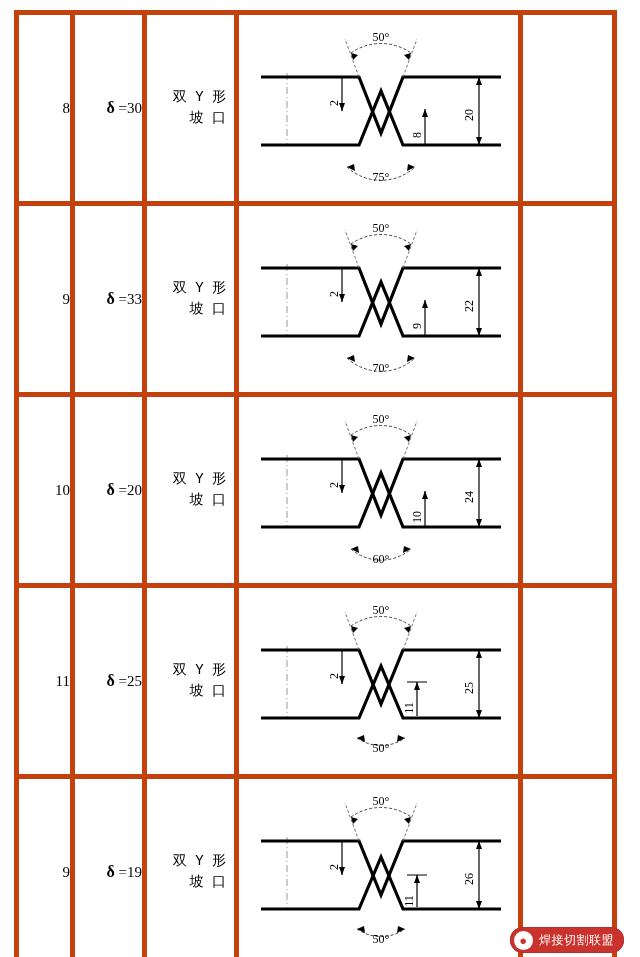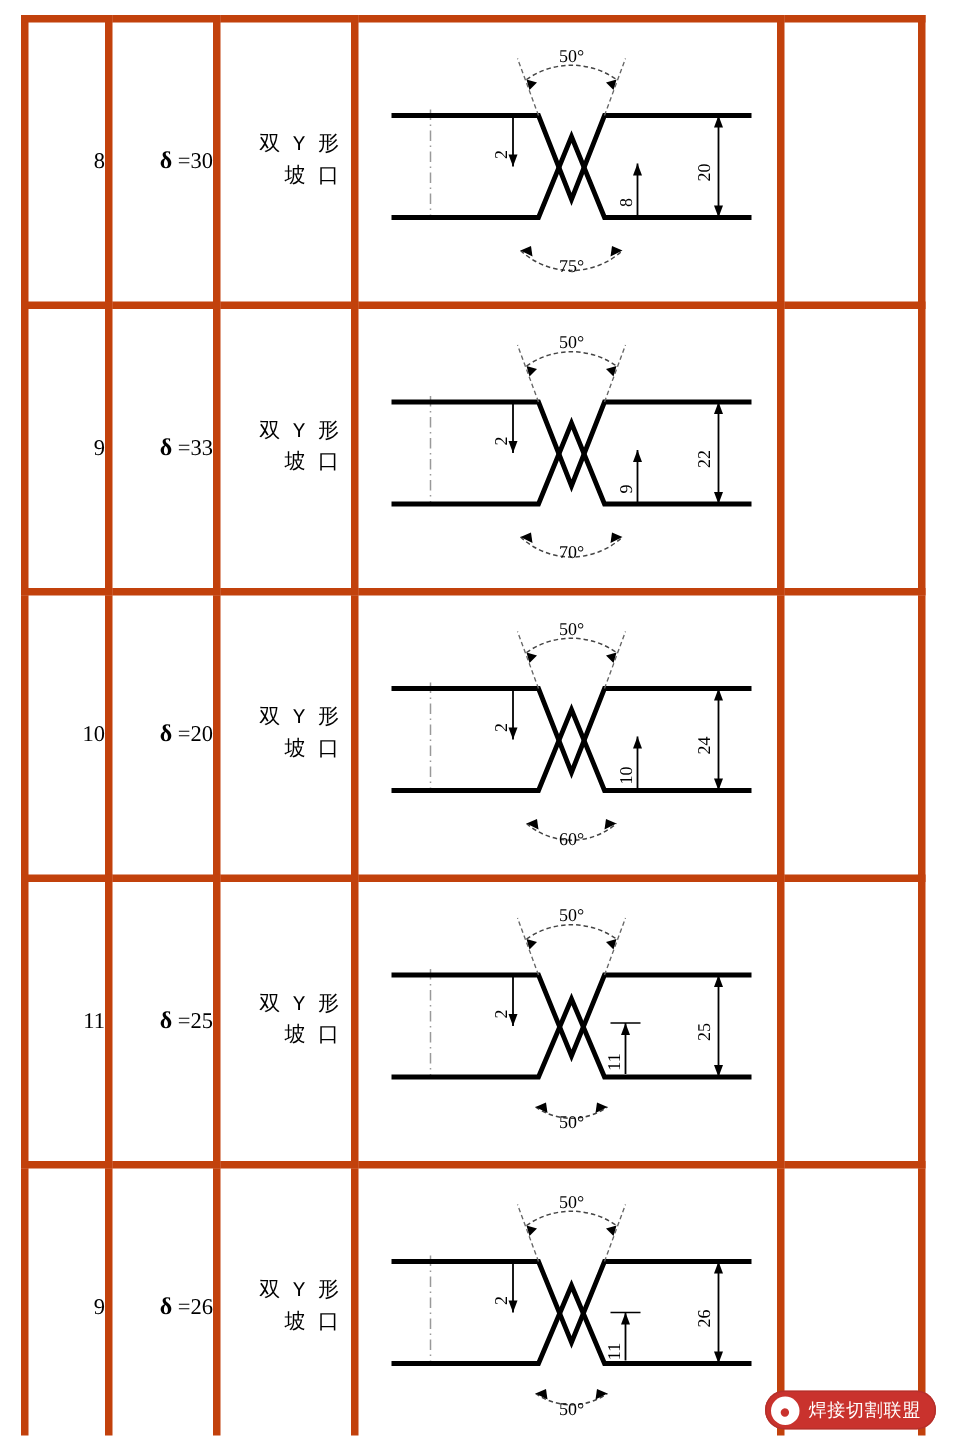--- a/index.html
+++ b/index.html
@@ -299,21 +299,21 @@
           </div>
         </td>
         <td class="row-cell"></td>
       </tr>
 
       <tr>
         <td class="row-cell">
           <span class="no-text">9</span>
         </td>
         <td class="row-cell">
-          <span class="thick-text"><span class="delta">δ</span> <span>=26</span></span>
+          <span class="thick-text"><span class="delta">δ</span> <span>=19</span></span>
         </td>
         <td class="row-cell">
           <div class="type-text">双 Y 形</div>
           <div class="type-text">坡 口</div>
         </td>
         <td class="row-cell">
           <div class="fig-wrap">
             <svg width="284" height="186" viewBox="0 0 284 186">
               <line x1="48" y1="58" x2="48" y2="130" stroke="#999" stroke-width="1" stroke-dasharray="7,3,1,3"></line>
               <path d="M22,62 L120,62 L142,116 L164,62 L262,62" fill="none" stroke="#000" stroke-width="3.2"></path>

